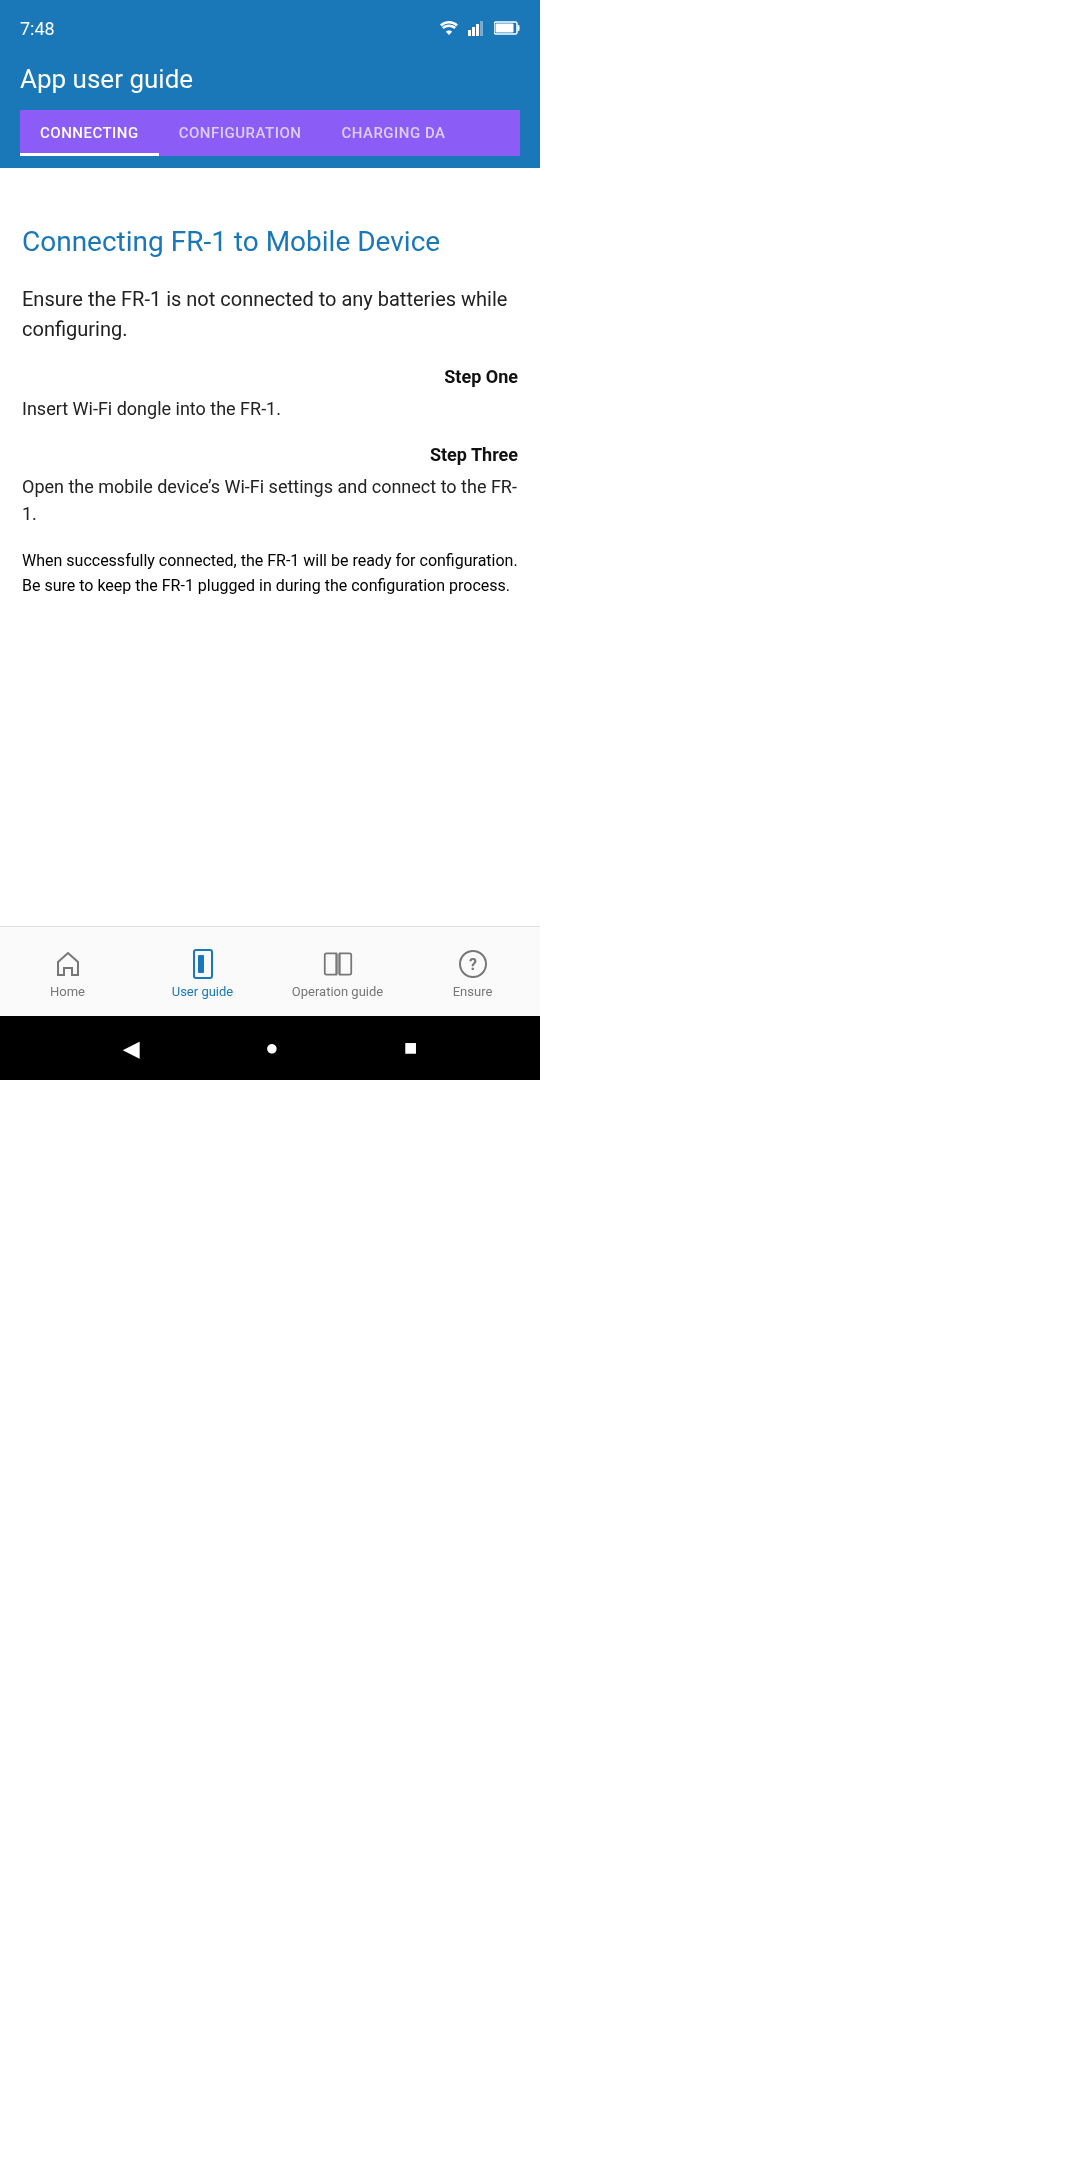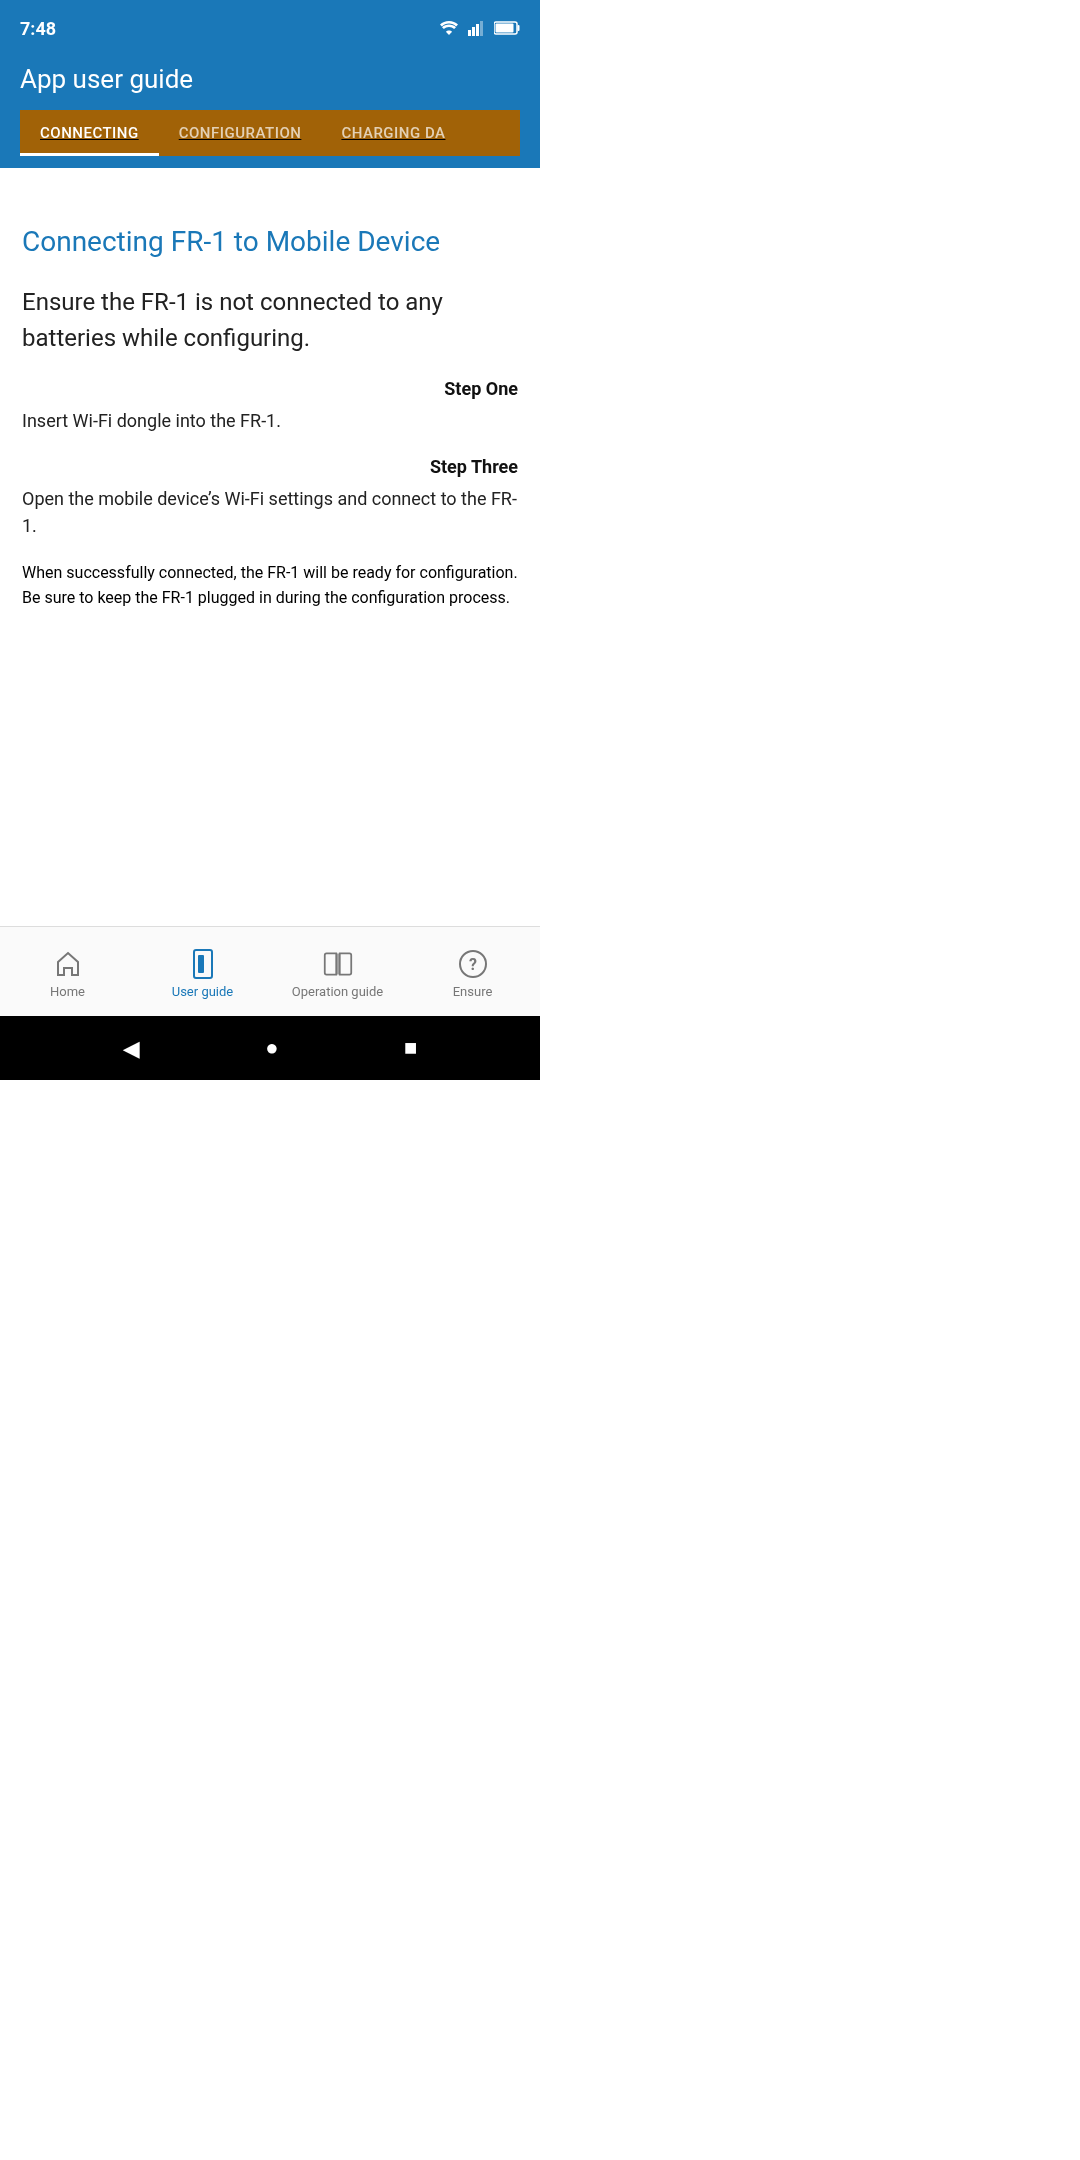--- a/index.html
+++ b/index.html
@@ -19,21 +19,21 @@
       background: #1a78b8;
       color: #fff;
       display: flex;
       justify-content: space-between;
       align-items: center;
       padding: 12px 20px 8px 20px;
       height: 52px;
     }
     #status-time {
       font-size: 18px;
-      font-weight: 700;
+      font-weight: 400;
     }
     #status-icons {
       display: flex;
       align-items: center;
       gap: 8px;
     }
 
     
     #header {
       background: #1a78b8;
@@ -42,22 +42,21 @@
     #app-title {
       color: #fff;
       font-size: 26px;
       font-weight: 400;
       padding-bottom: 16px;
     }
 
     
     #tabs {
       display: flex;
-      background: #a16207;
-      text-decoration: underline;
+      background: #8b5cf6;
     }
     .tab {
       padding: 14px 20px;
       color: rgba(255,255,255,0.7);
       font-size: 15px;
       font-weight: 500;
       letter-spacing: 0.5px;
       cursor: pointer;
       white-space: nowrap;
       position: relative;
@@ -84,21 +83,21 @@
     #page-heading {
       color: #1a78b8;
       font-size: 28px;
       font-weight: 400;
       line-height: 1.3;
       margin-bottom: 24px;
       margin-top: 28px;
     }
     #intro-text {
       color: #222;
-      font-size: 24px;
+      font-size: 20px;
       line-height: 1.5;
       margin-bottom: 22px;
     }
     .step-title {
       font-size: 18px;
       font-weight: 700;
       color: #111;
       margin-bottom: 8px;
       text-align: right;
     }

